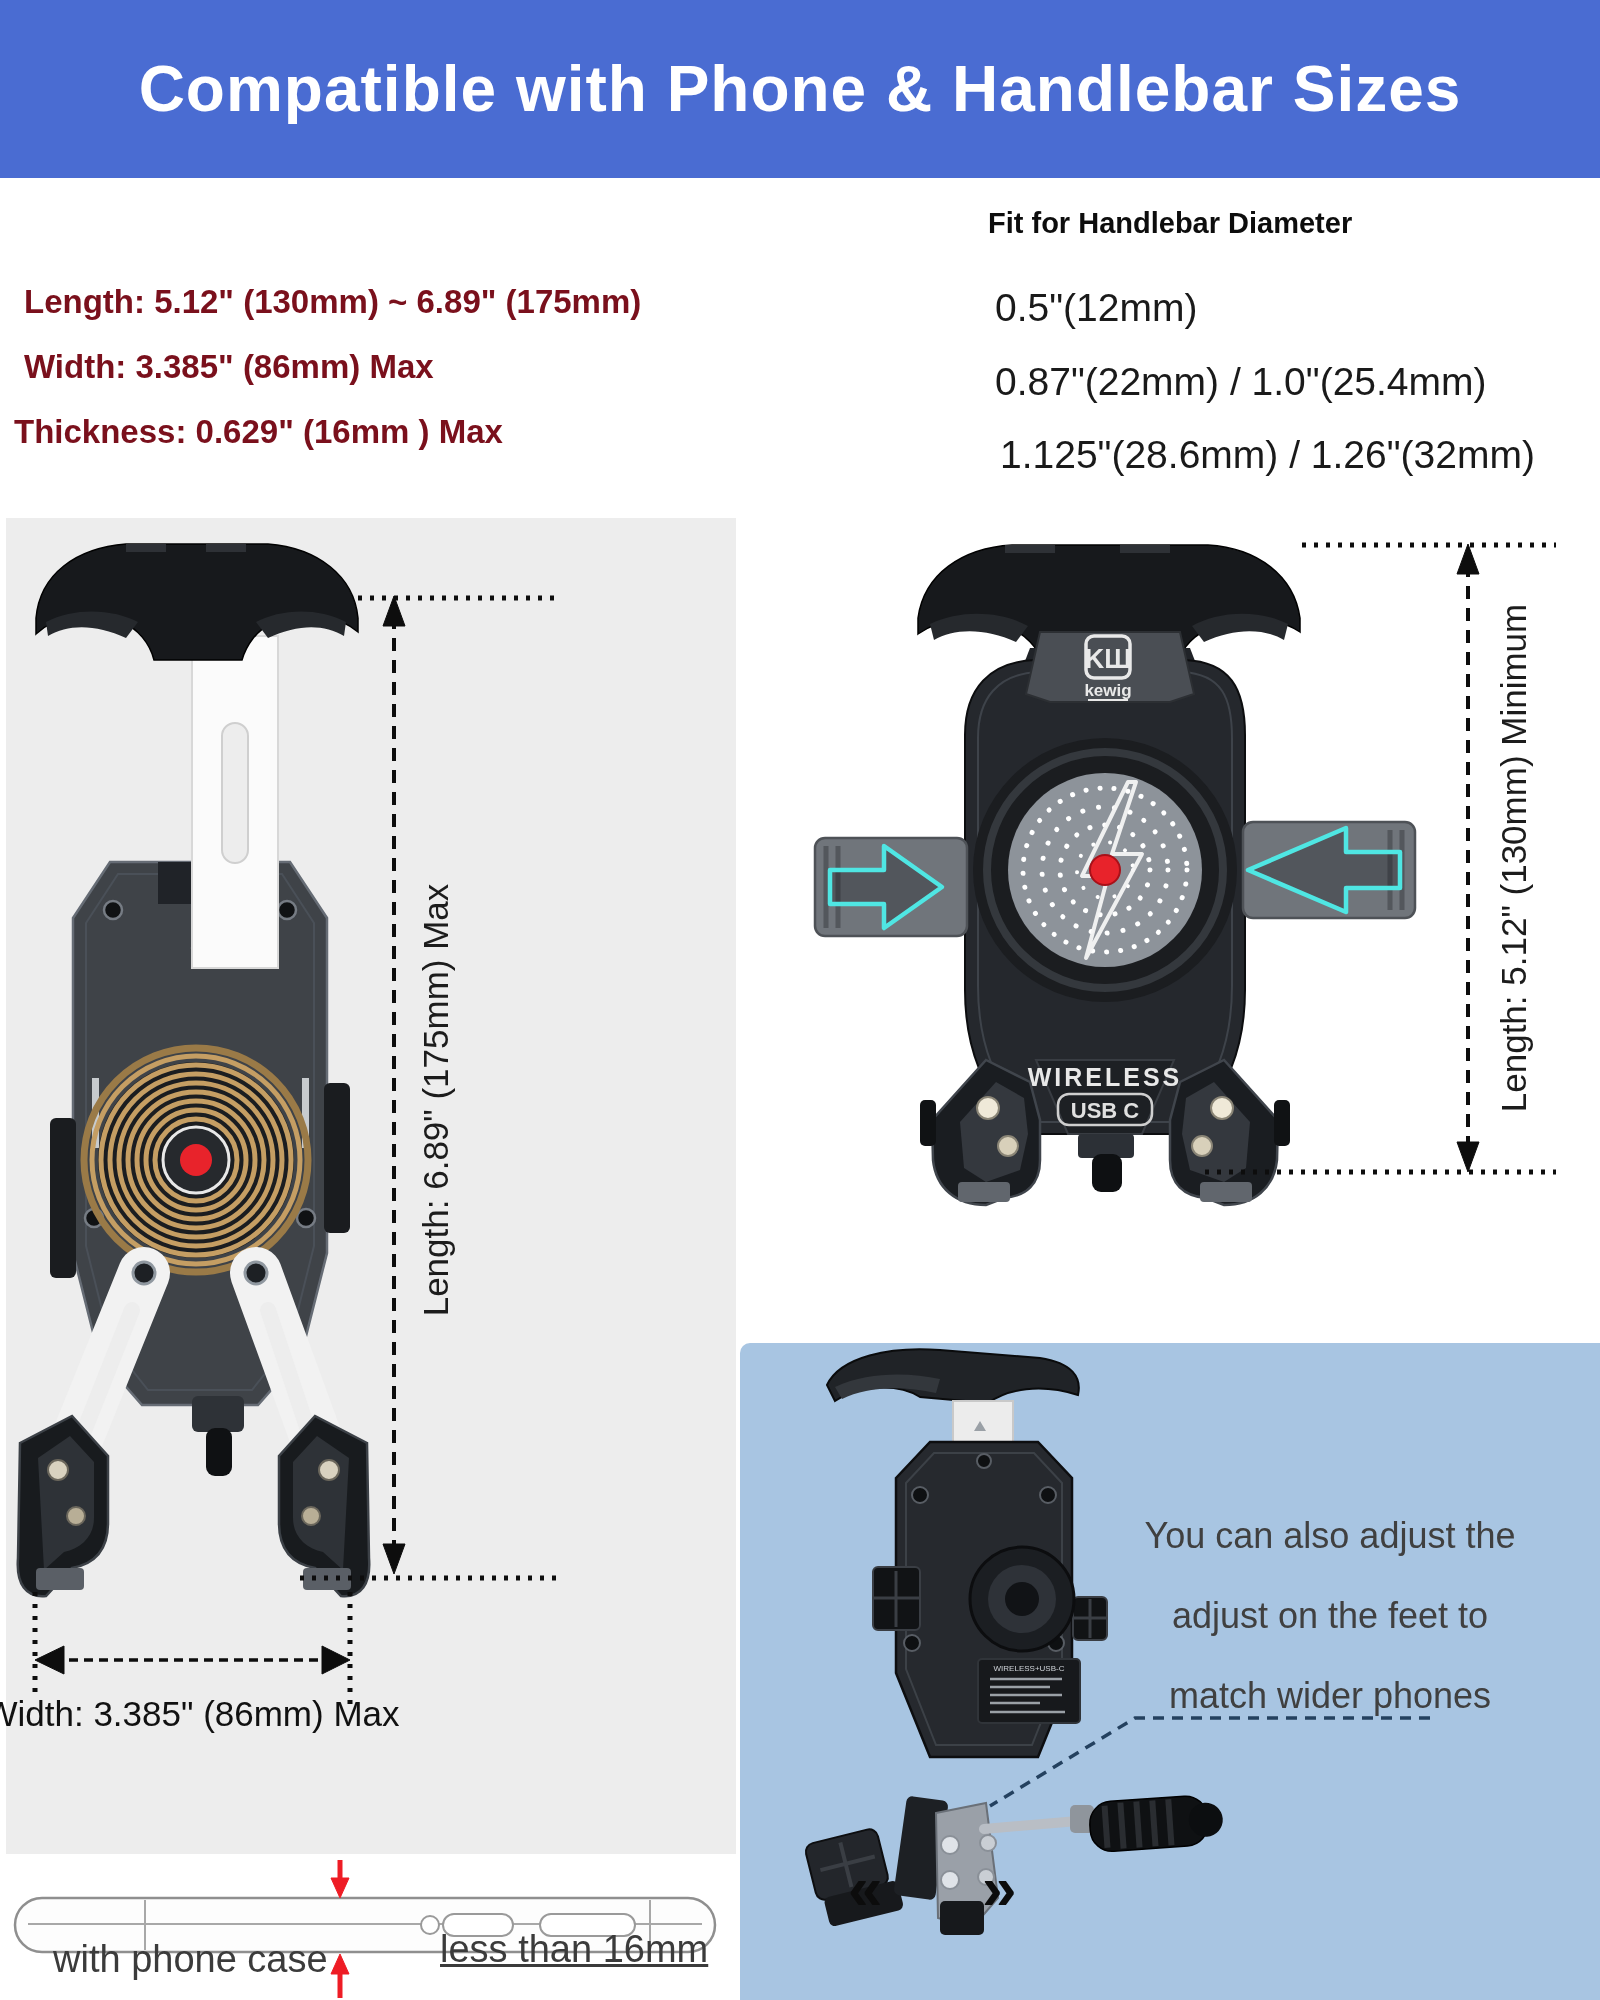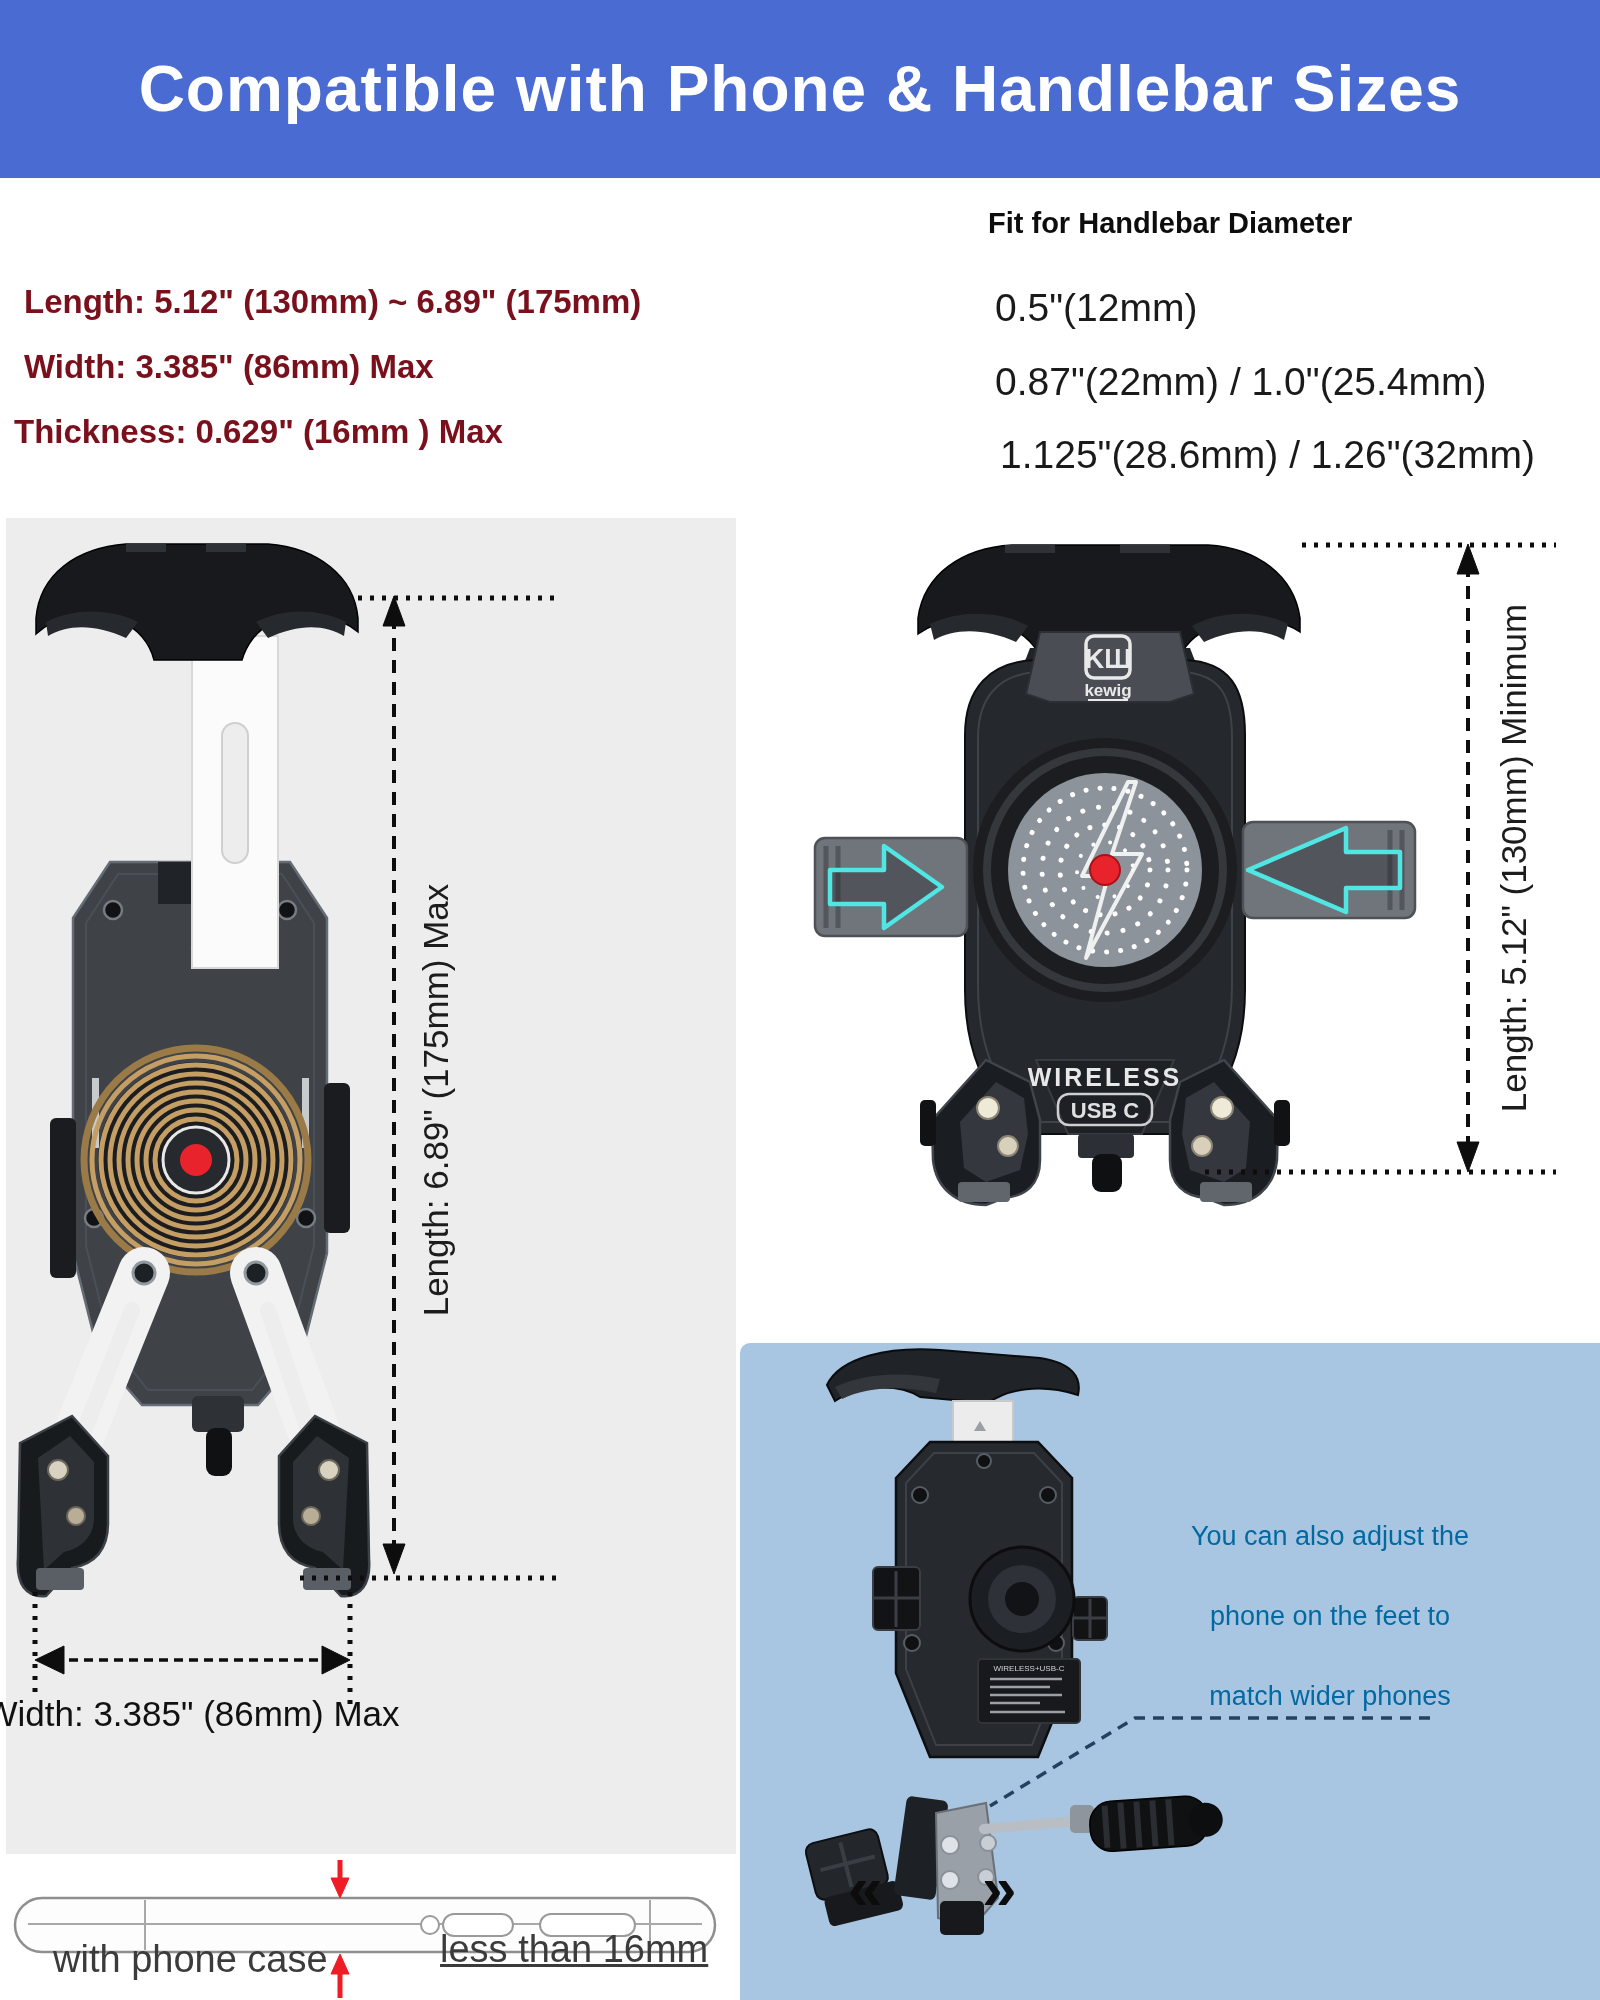--- a/index.html
+++ b/index.html
@@ -10,21 +10,21 @@
   .banner h1{margin:0;color:#fff;font-size:64px;font-weight:bold;letter-spacing:1px;}
   .red-heading{position:absolute;left:20px;top:204px;font-size:43px;font-weight:bold;color:#7a101c;white-space:nowrap;}
   .red-spec{position:absolute;font-size:33px;font-weight:bold;color:#7a101c;white-space:nowrap;}
   .blk-heading{position:absolute;left:988px;top:207px;font-size:29px;font-weight:bold;color:#0d0d0d;white-space:nowrap;}
   .blk-option{position:absolute;left:995px;font-size:39px;color:#1a1a1a;white-space:nowrap;}
   .gray-panel{position:absolute;left:6px;top:518px;width:730px;height:1336px;background:#ededed;}
   .blue-panel{position:absolute;left:740px;top:1343px;width:860px;height:657px;background:#a8c5e2;border-radius:10px 0 0 0;}
   .case-heading{position:absolute;left:60px;top:1772px;font-size:41px;font-weight:bold;color:#0c0c0c;letter-spacing:-0.5px;white-space:nowrap;}
   .case-label{position:absolute;font-size:38px;color:#3b3b3b;white-space:nowrap;}
   .note-block{position:absolute;left:1095px;top:1496px;width:470px;text-align:center;}
-  .note-line{font-size:27px;color:#0369a1;line-height:80px;white-space:nowrap;}
+  .note-line{font-size:36px;color:#404040;line-height:80px;white-space:nowrap;}
   .chev{position:absolute;top:1852px;font-size:62px;font-weight:bold;color:#0c0c0c;}
   svg{position:absolute;}
   svg text{font-family:"Liberation Sans",sans-serif;}
 </style>
 </head>
 <body>
 
 <div class="page">
 
   <div class="banner">
@@ -324,19 +324,19 @@
       <line x1="330" y1="140" x2="330" y2="116" stroke-width="5"></line>
       <polygon points="330,96 321,116 339,116"></polygon>
     </g>
   </svg>
 
   <div class="case-label" style="left:46px;top:1938px;margin-left:7px;">with phone case</div>
   <div class="case-label" style="left:440px;top:1928px;text-decoration:underline;">less than 16mm</div>
 
   <div class="note-block">
     <div class="note-line">You can also adjust the</div>
-    <div class="note-line">phone on the feet to</div>
+    <div class="note-line">adjust on the feet to</div>
     <div class="note-line">match wider phones</div>
   </div>
   <div class="chev" style="left:848px;">«</div>
   <div class="chev" style="left:982px;">»</div>
 
 </div>
 
 </body></html>

